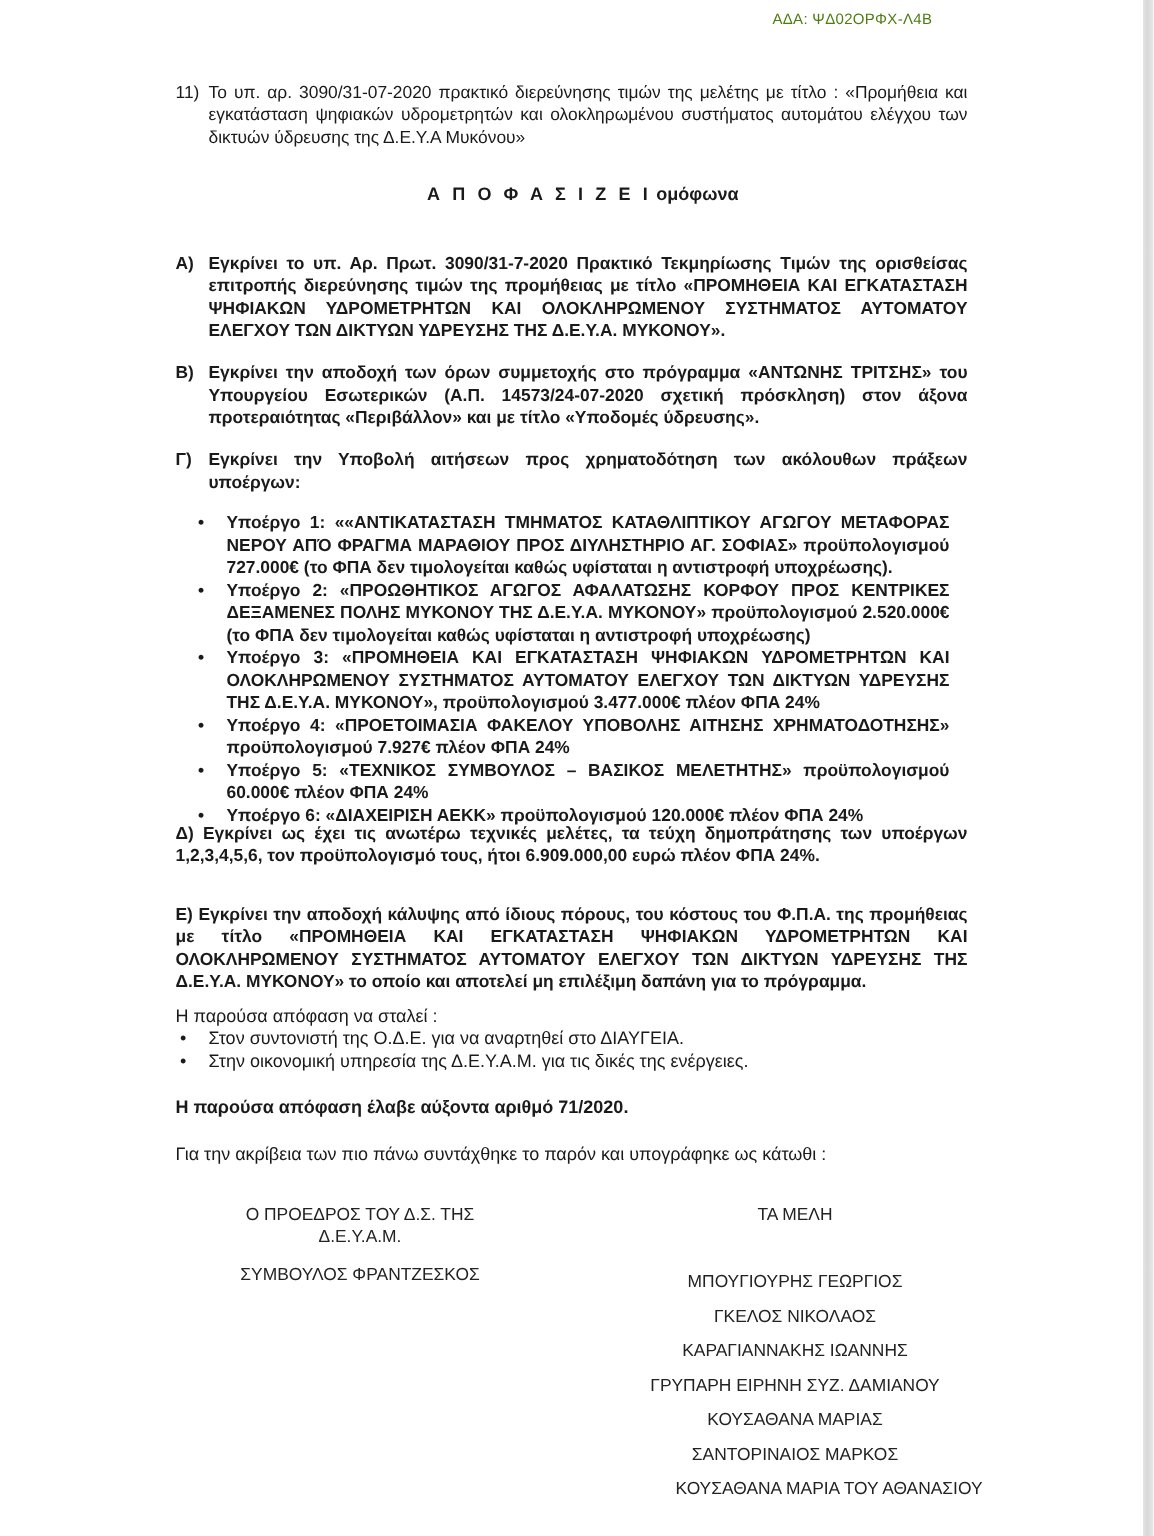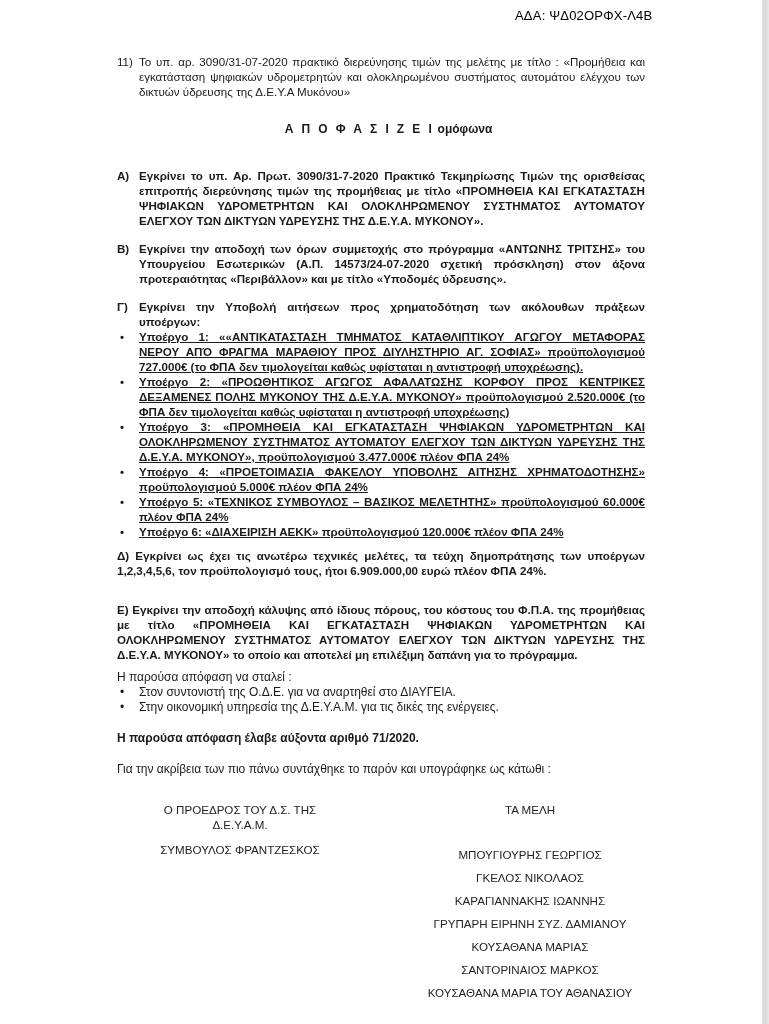--- a/index.html
+++ b/index.html
@@ -9,33 +9,33 @@
     font-family: "Liberation Sans", sans-serif;
     color: #1a1a1a;
     position: relative;
   }
   .edge {
     position: absolute; top: 0; right: 0; width: 7px; height: 1024px;
     background: linear-gradient(to right, #e6e6e6, #d8d8d8 40%, #e9e9e9);
   }
   .ada {
     position: absolute; top: 8px; left: 515px;
-    font-size: 13px; letter-spacing: 0.2px; color: #000000;
+    font-size: 10px; letter-spacing: 0.2px; color: #4d7c0f;
   }
   .page { position: absolute; left: 117px; width: 528px; font-size: 11.6px; line-height: 15px; }
   .just { text-align: justify; }
   .bold { font-weight: bold; }
   .item11 { top: 54px; display: flex; }
   .item11 .num { width: 22px; flex: none; }
   .heading { position: absolute; top: 122px; left: 0; width: 769px; text-align: center; font-weight: bold; font-size: 12px; padding-left: 8px; box-sizing: border-box; }
   .heading .spaced { letter-spacing: 2.4px; }
   .sec { position: absolute; left: 117px; width: 528px; font-size: 11.6px; line-height: 15px; font-weight: bold; display: flex; }
   .sec .lbl { width: 22px; flex: none; }
   .sec .body { flex: 1; text-align: justify; }
-  ul.sub { margin: 0; padding: 0 0 0 20px; list-style: none; text-decoration: underline; }
+  ul.sub { margin: 12px; padding: 0 0 0 20px; list-style: none; }
   ul.sub li { position: relative; text-align: justify; }
   ul.sub li::before { content: "•"; position: absolute; left: -19px; top: 0; }
   .plain { position: absolute; left: 117px; width: 528px; font-size: 12px; line-height: 15px; }
   ul.plain-list { margin: 0; padding: 0 0 0 22px; list-style: none; }
   ul.plain-list li { position: relative; }
   ul.plain-list li::before { content: "•"; position: absolute; left: -19px; }
   .sig { position: absolute; font-size: 11.6px; text-align: center; color: #222; }
   .sig div { line-height: 15px; }
 </style>
 </head>
@@ -70,21 +70,21 @@
   <div class="body">
     <div>Εγκρίνει την Υποβολή αιτήσεων προς χρηματοδότηση των ακόλουθων πράξεων υποέργων:</div>
   </div>
 </div>
 
 <div class="sec" style="top:329px; left:117px;">
   <ul class="sub" style="width:528px; padding-left:22px; box-sizing:border-box;">
     <li>Υποέργο 1: ««ΑΝΤΙΚΑΤΑΣΤΑΣΗ ΤΜΗΜΑΤΟΣ ΚΑΤΑΘΛΙΠΤΙΚΟΥ ΑΓΩΓΟΥ ΜΕΤΑΦΟΡΑΣ ΝΕΡΟΥ ΑΠΌ ΦΡΑΓΜΑ ΜΑΡΑΘΙΟΥ ΠΡΟΣ ΔΙΥΛΗΣΤΗΡΙΟ ΑΓ. ΣΟΦΙΑΣ» προϋπολογισμού 727.000€ (το ΦΠΑ δεν τιμολογείται καθώς υφίσταται η αντιστροφή υποχρέωσης).</li>
     <li>Υποέργο 2: «ΠΡΟΩΘΗΤΙΚΟΣ ΑΓΩΓΟΣ ΑΦΑΛΑΤΩΣΗΣ ΚΟΡΦΟΥ ΠΡΟΣ ΚΕΝΤΡΙΚΕΣ ΔΕΞΑΜΕΝΕΣ ΠΟΛΗΣ ΜΥΚΟΝΟΥ ΤΗΣ Δ.Ε.Υ.Α. ΜΥΚΟΝΟΥ» προϋπολογισμού 2.520.000€ (το ΦΠΑ δεν τιμολογείται καθώς υφίσταται η αντιστροφή υποχρέωσης)</li>
     <li>Υποέργο 3: «ΠΡΟΜΗΘΕΙΑ ΚΑΙ ΕΓΚΑΤΑΣΤΑΣΗ ΨΗΦΙΑΚΩΝ ΥΔΡΟΜΕΤΡΗΤΩΝ ΚΑΙ ΟΛΟΚΛΗΡΩΜΕΝΟΥ ΣΥΣΤΗΜΑΤΟΣ ΑΥΤΟΜΑΤΟΥ ΕΛΕΓΧΟΥ ΤΩΝ ΔΙΚΤΥΩΝ ΥΔΡΕΥΣΗΣ ΤΗΣ Δ.Ε.Υ.Α. ΜΥΚΟΝΟΥ», προϋπολογισμού 3.477.000€ πλέον ΦΠΑ 24%</li>
-    <li>Υποέργο 4: «ΠΡΟΕΤΟΙΜΑΣΙΑ ΦΑΚΕΛΟΥ ΥΠΟΒΟΛΗΣ ΑΙΤΗΣΗΣ ΧΡΗΜΑΤΟΔΟΤΗΣΗΣ» προϋπολογισμού 5.000€ πλέον ΦΠΑ 24%</li>
+    <li>Υποέργο 4: «ΠΡΟΕΤΟΙΜΑΣΙΑ ΦΑΚΕΛΟΥ ΥΠΟΒΟΛΗΣ ΑΙΤΗΣΗΣ ΧΡΗΜΑΤΟΔΟΤΗΣΗΣ» προϋπολογισμού 7.927€ πλέον ΦΠΑ 24%</li>
     <li>Υποέργο 5: «ΤΕΧΝΙΚΟΣ ΣΥΜΒΟΥΛΟΣ – ΒΑΣΙΚΟΣ ΜΕΛΕΤΗΤΗΣ» προϋπολογισμού 60.000€ πλέον ΦΠΑ 24%</li>
     <li>Υποέργο 6: «ΔΙΑΧΕΙΡΙΣΗ ΑΕΚΚ» προϋπολογισμού 120.000€ πλέον ΦΠΑ 24%</li>
   </ul>
 </div>
 
 <div class="sec" style="top:548px; font-weight:normal;">
   <span class="body" style="font-weight:bold;"><span>Δ)</span> <span>Εγκρίνει ως έχει τις ανωτέρω τεχνικές μελέτες, τα τεύχη δημοπράτησης των υποέργων 1,2,3,4,5,6, τον προϋπολογισμό τους, ήτοι  6.909.000,00 ευρώ πλέον ΦΠΑ 24%.</span></span>
 </div>
 
 <div class="sec" style="top:602px;">
@@ -110,14 +110,14 @@
 </div>
 
 <div class="sig" style="top:802px; left:405px; width:250px;">
   <div>ΤΑ ΜΕΛΗ</div>
   <div style="margin-top:30px;">ΜΠΟΥΓΙΟΥΡΗΣ ΓΕΩΡΓΙΟΣ</div>
   <div style="margin-top:8px;">ΓΚΕΛΟΣ ΝΙΚΟΛΑΟΣ</div>
   <div style="margin-top:8px;">ΚΑΡΑΓΙΑΝΝΑΚΗΣ ΙΩΑΝΝΗΣ</div>
   <div style="margin-top:8px;">ΓΡΥΠΑΡΗ ΕΙΡΗΝΗ ΣΥΖ. ΔΑΜΙΑΝΟΥ</div>
   <div style="margin-top:8px;">ΚΟΥΣΑΘΑΝΑ ΜΑΡΙΑΣ</div>
   <div style="margin-top:8px;">ΣΑΝΤΟΡΙΝΑΙΟΣ ΜΑΡΚΟΣ</div>
-  <div style="margin-top:8px;">ΚΟΥΣΑΘΑΝΑ ΜΑΡΙΑ ΤΟΥ ΑΘΑΝΑΣΙΟΥ</div>
+  <div style="margin-top:8px;text-align:right;">ΚΟΥΣΑΘΑΝΑ ΜΑΡΙΑ ΤΟΥ ΑΘΑΝΑΣΙΟΥ</div>
 </div>
 
 </body></html>

